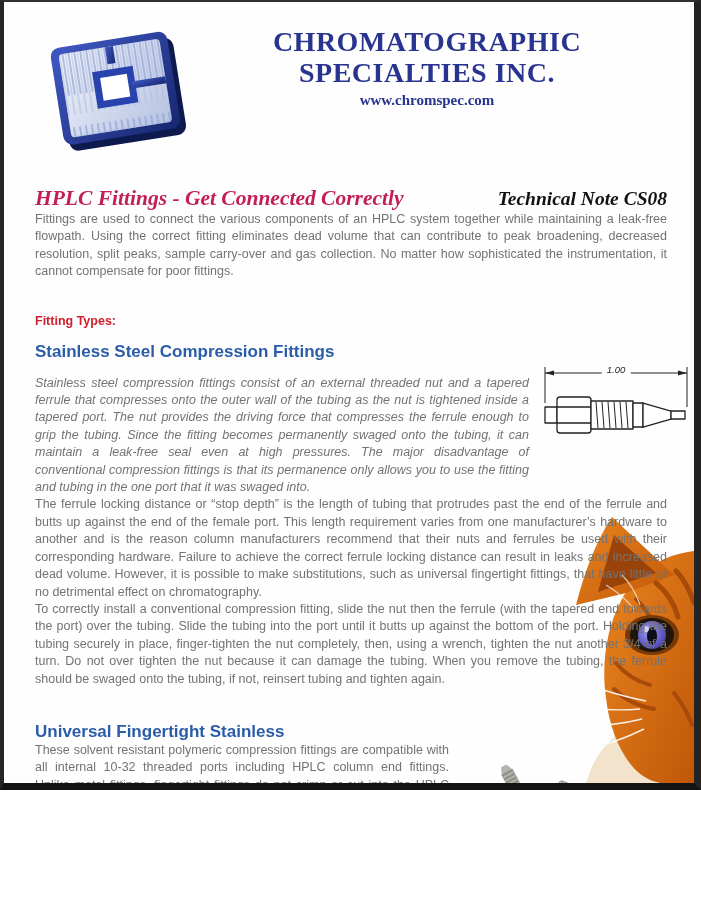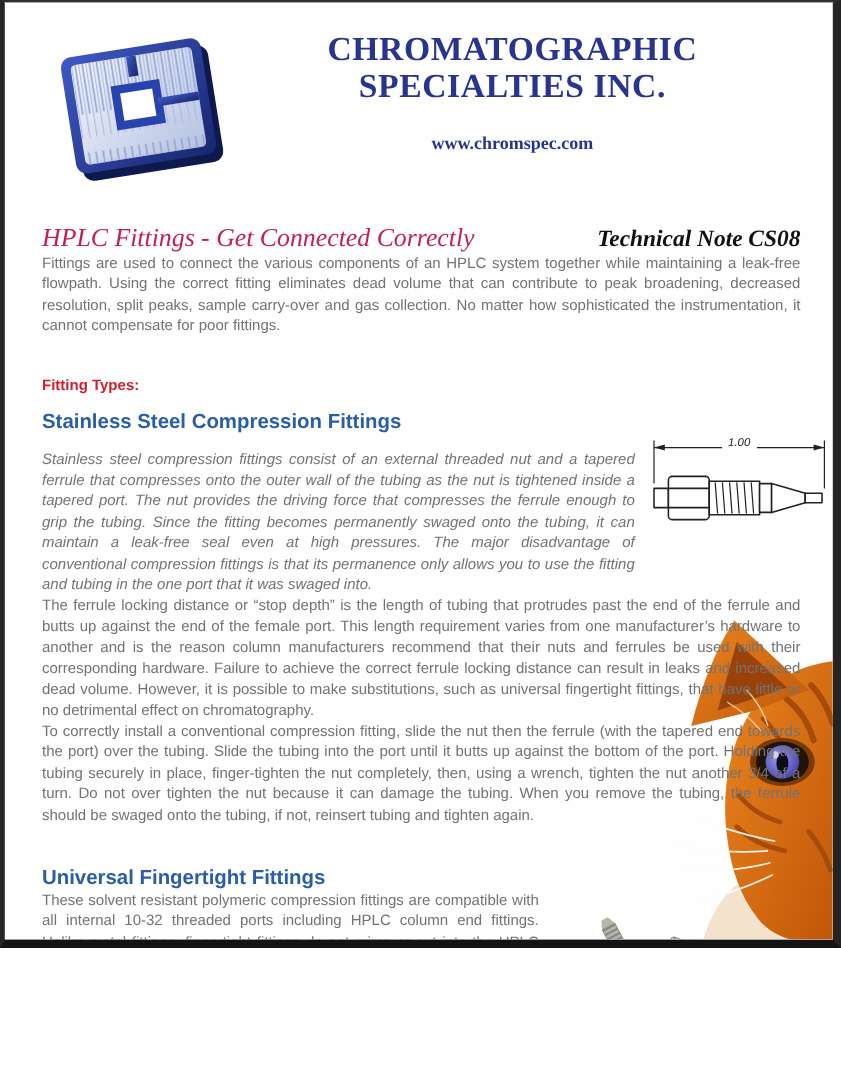--- a/index.html
+++ b/index.html
@@ -22,27 +22,27 @@
   .header-text{margin-left:168px;width:448px;text-align:center;}
   .company{
     font-family:"Liberation Serif","DejaVu Serif",serif;
     font-weight:bold;color:var(--company-blue,#28348f);
     font-size:28px;line-height:31px;letter-spacing:.5px;
     margin-top:9px;
   }
   .website{
     font-family:"Liberation Serif","DejaVu Serif",serif;
     font-weight:bold;color:var(--company-blue,#28348f);
-    font-size:15px;margin-top:24px;
+    font-size:15px;margin-top:4px;
   }
   
   .title-row{display:flex;justify-content:space-between;align-items:baseline;margin-top:26px;}
   .doc-title{
     font-family:"Liberation Serif","DejaVu Serif",serif;
-    font-style:italic;font-weight:normal;
+    font-style:italic;font-weight:bold;
     color:var(--title-crimson,#c11f56);font-size:21.5px;
   }
   .tech-note{
     font-family:"Liberation Serif","DejaVu Serif",serif;
     font-style:italic;font-weight:bold;color:#111;font-size:19.5px;
   }
   
   p.body{
     font-size:12.5px;line-height:17.4px;color:#737373;
     text-align:justify;margin:0;
@@ -203,21 +203,21 @@
         </svg>
         <span class="dim-label">1.00</span>
       </div>
       <p class="body p1">Stainless steel compression fittings consist of an external threaded nut and a tapered ferrule that compresses onto the outer wall of the tubing as the nut is tightened inside a tapered port.  The nut provides the driving force that compresses the ferrule enough to grip the tubing. Since the fitting becomes permanently swaged onto the tubing, it can maintain a leak-free seal even at high pressures. The major disadvantage of conventional compression fittings is that its permanence only allows you to use the fitting and tubing in the one port that it was swaged into.</p>
     </div>
 
     <p class="body p-gap">The ferrule locking distance or “stop depth” is the length of tubing that protrudes past the end of the ferrule and butts up against the end of the female port.  This length requirement varies from one manufacturer’s hardware to another and is the reason column manufacturers recommend that their nuts and ferrules be used with their corresponding hardware.  Failure to achieve the correct ferrule locking distance can result in leaks and increased dead volume.  However, it is possible to make substitutions, such as universal fingertight fittings, that have little or no detrimental effect on chromatography.</p>
     <p class="body p-gap">To correctly install a conventional compression fitting, slide the nut then the ferrule (with the tapered end towards the port) over the tubing. Slide the tubing into the port until it butts up against the bottom of the port.  Holding the tubing securely in place, finger-tighten the nut completely, then, using a wrench, tighten the nut another 3/4 of a turn.  Do not over tighten the nut because it can damage the tubing.  When you remove the tubing, the ferrule should be swaged onto the tubing, if not, reinsert tubing and tighten again.</p>
 
     <div class="fingertight">
-      <p class="sec-blue">Universal Fingertight Fittings</p>
+      <p class="sec-blue">Universal Fingertight Stainless</p>
       <p class="body p4">
         <span class="fittings-img">
           <svg viewBox="0 0 145 112" width="145" height="112" xmlns="http://www.w3.org/2000/svg">
             <defs>
               <pattern id="knurlPat" width="4" height="1" patternUnits="userSpaceOnUse">
                 <rect width="4" height="1" fill="#cbcbc3"></rect>
                 <rect x="2.6" width="1.4" height="1" fill="#94948a"></rect>
               </pattern>
               <pattern id="threadPat" width="1" height="4" patternUnits="userSpaceOnUse">
                 <rect width="1" height="4" fill="#b3b3ab"></rect>

